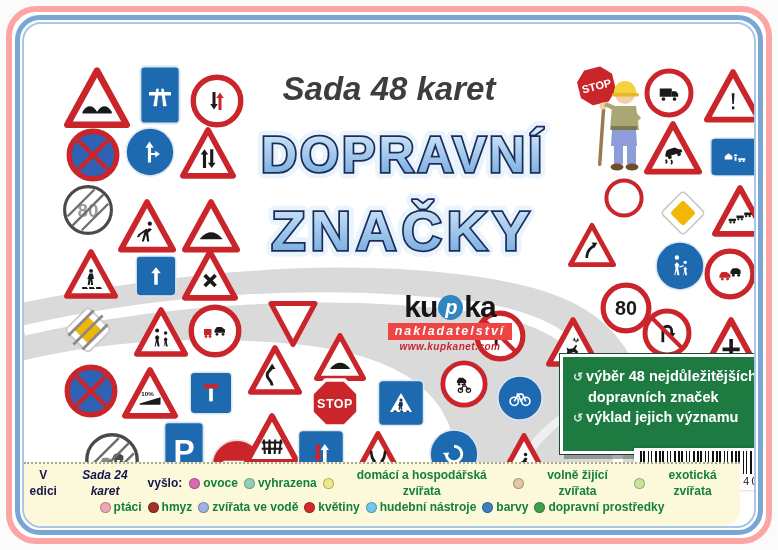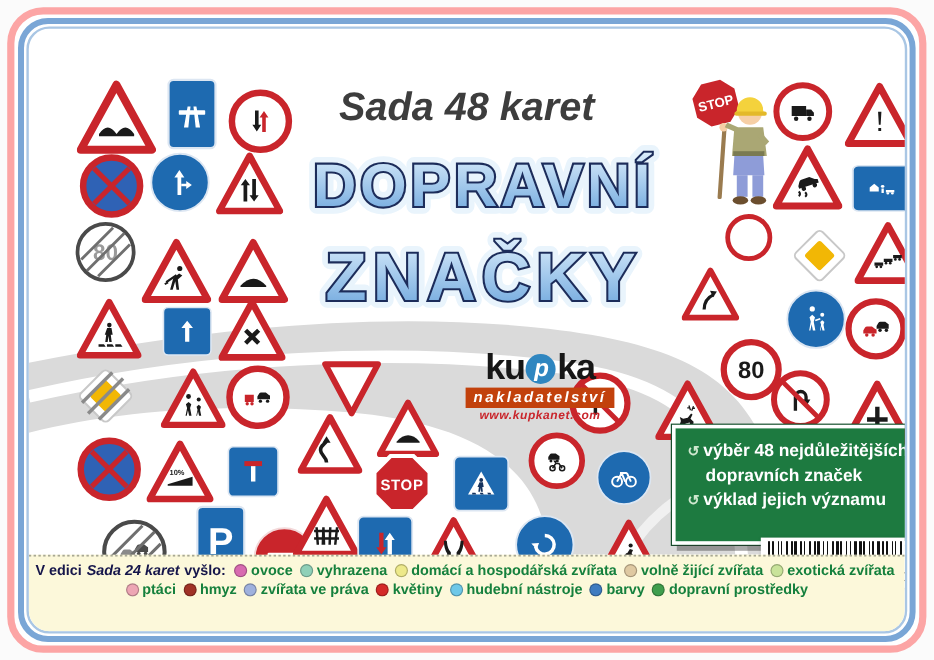--- a/index.html
+++ b/index.html
@@ -12,30 +12,30 @@
   .title-svg{position:absolute;left:202px;top:92px;width:354px;height:154px;z-index:2;}
   .title-svg text{font-family:"Liberation Sans",sans-serif;font-weight:bold;}
   .signs-layer{position:absolute;inset:0;z-index:3;}
   .signs-layer svg{position:absolute;}
   .signs-layer svg text{font-family:"Liberation Sans",sans-serif;}
   .mascot{position:absolute;left:546px;top:36px;width:88px;height:116px;z-index:3;}
   .mascot text{font-family:"Liberation Sans",sans-serif;}
   .logo{position:absolute;left:348px;top:268px;width:156px;z-index:3;display:flex;flex-direction:column;align-items:center;}
   .logo-name{font-size:30px;font-weight:bold;color:#161616;letter-spacing:-1px;display:flex;align-items:center;line-height:1;}
   .logo-p{display:inline-flex;align-items:center;justify-content:center;width:25px;height:25px;border-radius:50%;background:#2f86c0;color:#fff;font-size:20px;font-style:italic;margin:0 1px;}
-  .logo-bar{background:#c2410c;color:#fff;font-size:12.5px;font-style:italic;font-weight:bold;letter-spacing:2px;padding:1px 7px 2px;margin-top:1px;}
+  .logo-bar{background:#ef4444;color:#fff;font-size:12.5px;font-style:italic;font-weight:bold;letter-spacing:2px;padding:1px 7px 2px;margin-top:1px;}
   .logo-url{color:#c9252b;font-size:10px;font-weight:bold;font-style:italic;margin-top:1px;letter-spacing:0.5px;}
   .green-sign{position:absolute;left:536px;top:330px;width:224px;height:100px;box-sizing:border-box;background:#1d7a40;border:3px solid #fff;box-shadow:4px 5px 0 rgba(45,45,45,.4),0 0 0 1px #174c2b;z-index:3;}
   .green-sign ul{margin:0;padding:9px 8px 6px 10px;list-style:none;color:#fff;font-size:14.5px;font-weight:bold;line-height:1.42;}
   .green-sign li{padding-left:15px;text-indent:-15px;}
   .green-sign .blt{color:#cfe8cf;font-size:12px;margin-right:3px;}
   .barcode{position:absolute;left:610px;top:424px;width:150px;height:42px;background:#fff;z-index:3;padding:3px 6px;box-sizing:border-box;box-shadow:0 0 3px rgba(0,0,0,.25);}
   .barcode-lines{height:23px;background:repeating-linear-gradient(90deg,#111 0 2px,#fff 2px 3px,#111 3px 5px,#fff 5px 8px,#111 8px 9px,#fff 9px 11px,#111 11px 12px,#fff 12px 15px,#111 15px 17px,#fff 17px 19px);}
   .barcode-num{font-size:10.5px;text-align:center;letter-spacing:2.5px;color:#111;margin-top:1px;}
-  .footer{position:absolute;left:0;right:0;bottom:0;height:64px;background:#fcf8da;border-top:2px dotted #a8a893;border-radius:0 0 17px 17px;z-index:4;text-align:center;padding-top:3px;box-sizing:border-box;}
+  .footer{position:absolute;left:0;right:14px;bottom:0;height:64px;background:#fcf8da;border-top:2px dotted #a8a893;border-radius:0 0 17px 17px;z-index:4;text-align:center;padding-top:3px;box-sizing:border-box;}
   .footer-row{font-size:12px;font-weight:bold;color:#15154a;line-height:1.35;display:flex;justify-content:center;align-items:center;gap:4px;flex-wrap:nowrap;}
   .cat{display:inline-flex;align-items:center;gap:3px;margin:0 3px;color:#15803d;}
   .dot{display:inline-block;width:11px;height:11px;border-radius:50%;border:1px solid rgba(0,0,0,.25);box-sizing:border-box;}
   .copyright{font-size:11.5px;font-weight:bold;color:#111;margin-top:2px;}
 </style>
 </head>
 <body>
 
 <div class="card">
   <div class="card-mid">
@@ -550,21 +550,21 @@
               <span class="cat">
                 <span class="dot" style="background: rgb(237, 166, 180);"></span>
                 <span>ptáci</span>
               </span>
               <span class="cat">
                 <span class="dot" style="background: rgb(160, 50, 38);"></span>
                 <span>hmyz</span>
               </span>
               <span class="cat">
                 <span class="dot" style="background: rgb(159, 177, 221);"></span>
-                <span>zvířata ve práva</span>
+                <span>zvířata ve vodě</span>
               </span>
               <span class="cat">
                 <span class="dot" style="background: rgb(212, 42, 40);"></span>
                 <span>květiny</span>
               </span>
               <span class="cat">
                 <span class="dot" style="background: rgb(110, 200, 232);"></span>
                 <span>hudební nástroje</span>
               </span>
               <span class="cat">

